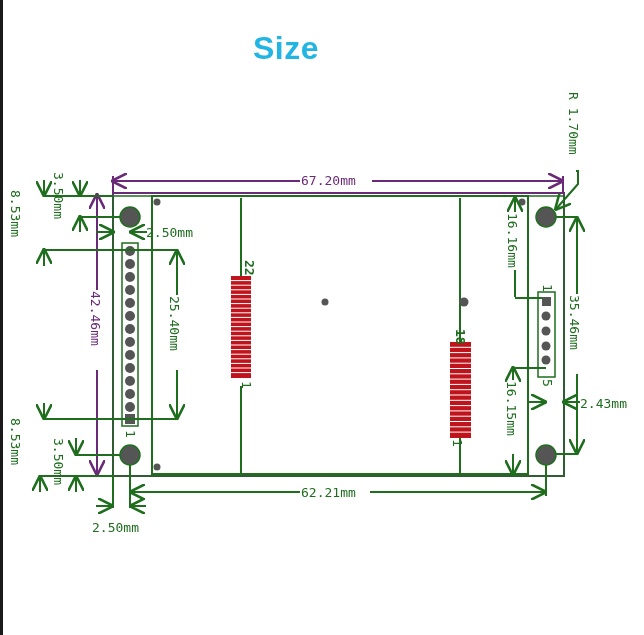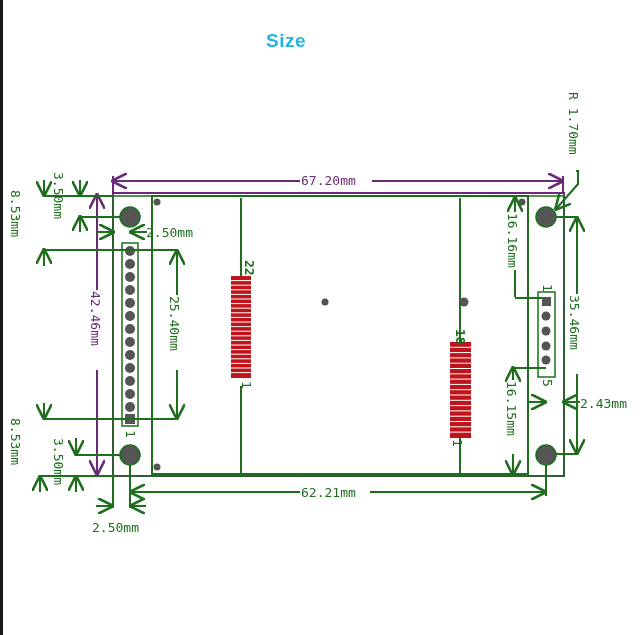--- a/index.html
+++ b/index.html
@@ -3,21 +3,21 @@
 <meta charset="utf-8">
 <style>
   html, body { margin: 0; padding: 0; }
   body {
     width: 644px; height: 635px; background: #ffffff; position: relative; overflow: hidden;
     font-family: "DejaVu Sans", sans-serif;
   }
   .left-border { position: absolute; left: 0; top: 0; width: 3px; height: 635px; background: #1a1a1a; }
   .title {
     position: absolute; left: 0; width: 572px; top: 30px; text-align: center;
-    font-family: "Liberation Sans", sans-serif; font-size: 19px; font-weight: bold;
+    font-family: "Liberation Sans", sans-serif; font-size: 32px; font-weight: bold;
     color: #22b5e4; letter-spacing: 0.5px;
   }
   svg { position: absolute; left: 0; top: 0; }
   .dim { font-family: "DejaVu Sans Mono", monospace; font-size: 13px; }
   .g { fill: #1e6e1e; }
   .p { fill: #6b2a78; }
 </style>
 </head>
 <body>
 

